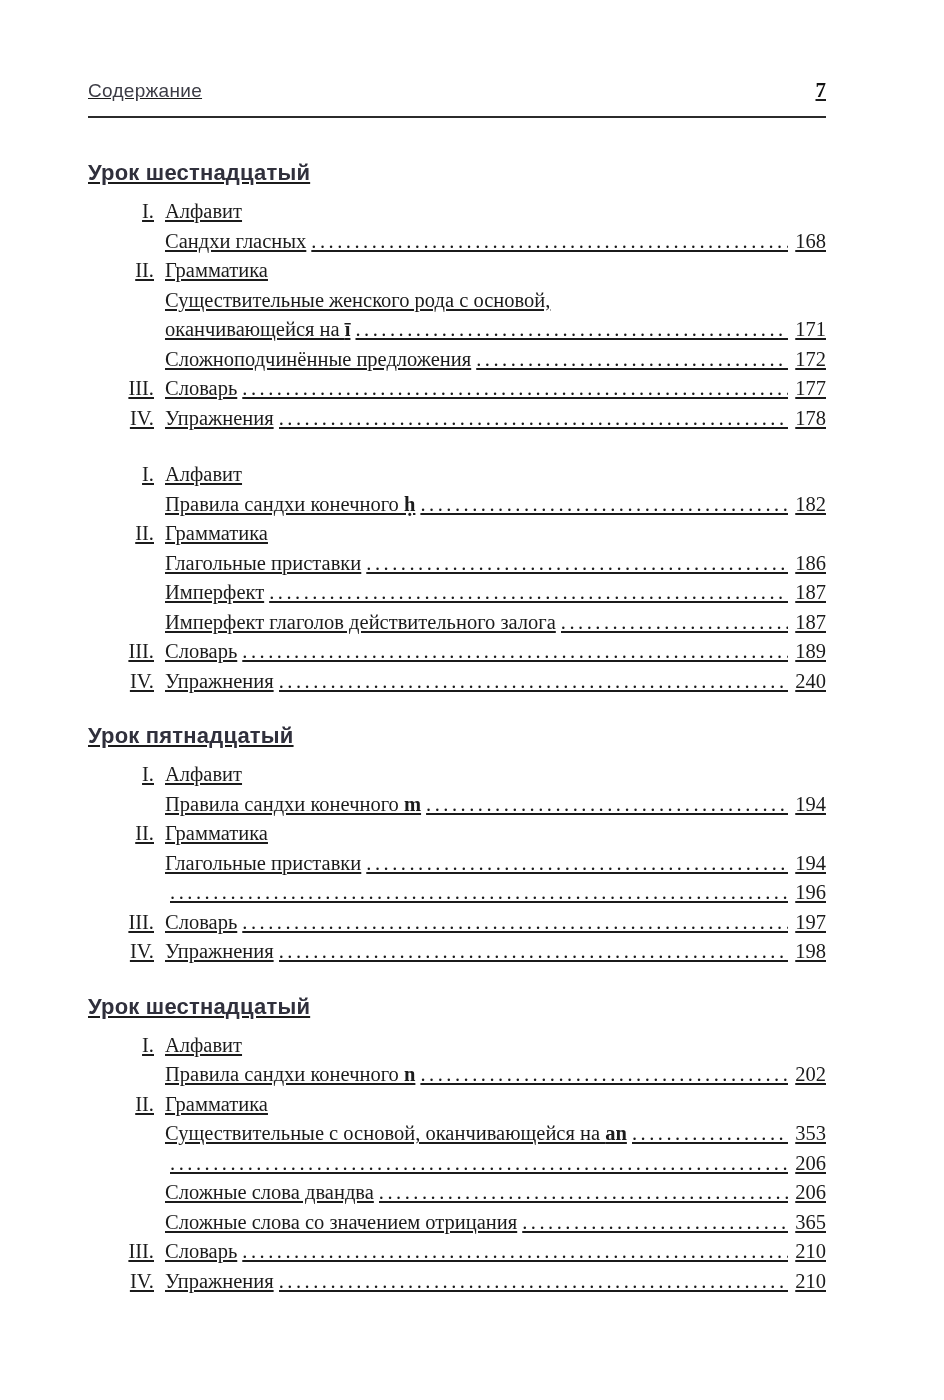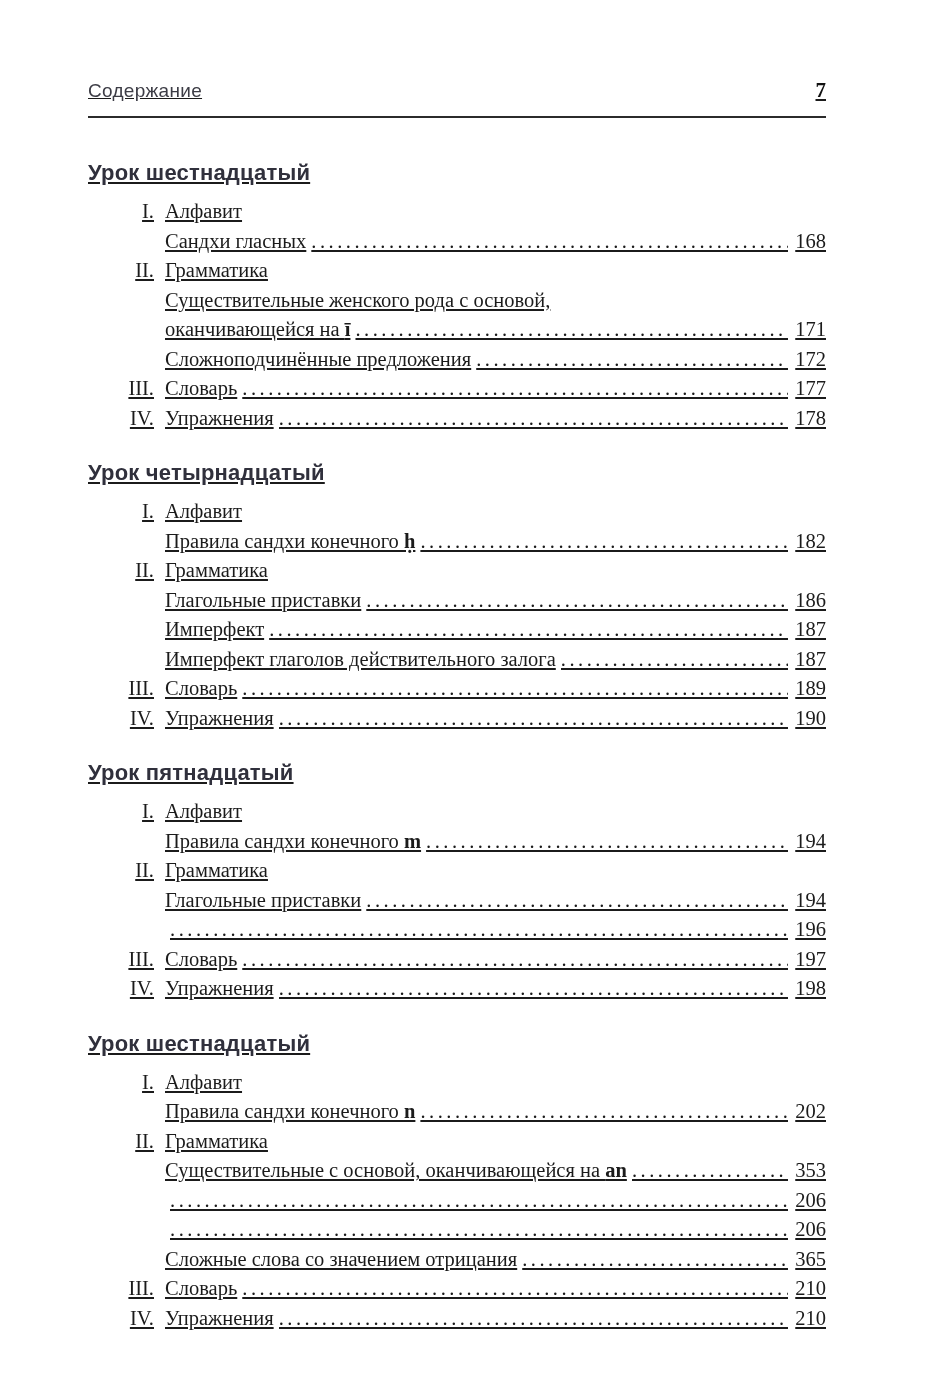--- a/index.html
+++ b/index.html
@@ -133,21 +133,20 @@
           <span class="pg">177</span>
         </div>
         <div class="toc-row">
           <span class="num">IV.</span>
           <span class="entry-text"><span>Упражнения</span></span>
           <span class="leader">................................................................................................................................................................</span>
           <span class="pg">178</span>
         </div>
       </section>
       <section class="lesson">
-        <h2 class="lesson-title">Урок четырнадцатый</h2>
         <div class="toc-row">
           <span class="num">I.</span>
           <span class="entry-text"><span>Алфавит</span></span>
         </div>
         <div class="toc-row">
           <span class="num"></span>
           <span class="entry-text"><span>Правила сандхи конечного </span><span class="b">ḥ</span></span>
           <span class="leader">................................................................................................................................................................</span>
           <span class="pg">182</span>
         </div>
@@ -176,21 +175,21 @@
         <div class="toc-row">
           <span class="num">III.</span>
           <span class="entry-text"><span>Словарь</span></span>
           <span class="leader">................................................................................................................................................................</span>
           <span class="pg">189</span>
         </div>
         <div class="toc-row">
           <span class="num">IV.</span>
           <span class="entry-text"><span>Упражнения</span></span>
           <span class="leader">................................................................................................................................................................</span>
-          <span class="pg">190</span>
+          <span class="pg">240</span>
         </div>
       </section>
       <section class="lesson">
         <h2 class="lesson-title">Урок пятнадцатый</h2>
         <div class="toc-row">
           <span class="num">I.</span>
           <span class="entry-text"><span>Алфавит</span></span>
         </div>
         <div class="toc-row">
           <span class="num"></span>
@@ -248,20 +247,21 @@
           <span class="leader">................................................................................................................................................................</span>
           <span class="pg">353</span>
         </div>
         <div class="toc-row">
           <span class="num"></span>
           <span class="leader">................................................................................................................................................................</span>
           <span class="pg">206</span>
         </div>
         <div class="toc-row">
           <span class="num"></span>
+          <span class="entry-text"><span>Сложные слова двандва</span></span>
           <span class="leader">................................................................................................................................................................</span>
           <span class="pg">206</span>
         </div>
         <div class="toc-row">
           <span class="num"></span>
           <span class="entry-text"><span>Сложные слова со значением отрицания</span></span>
           <span class="leader">................................................................................................................................................................</span>
           <span class="pg">365</span>
         </div>
         <div class="toc-row">

